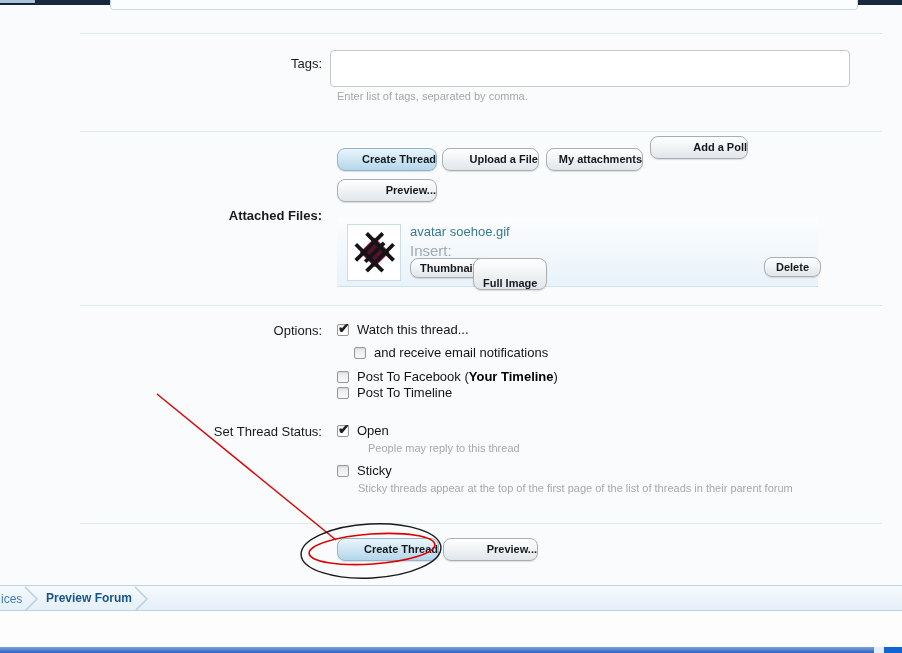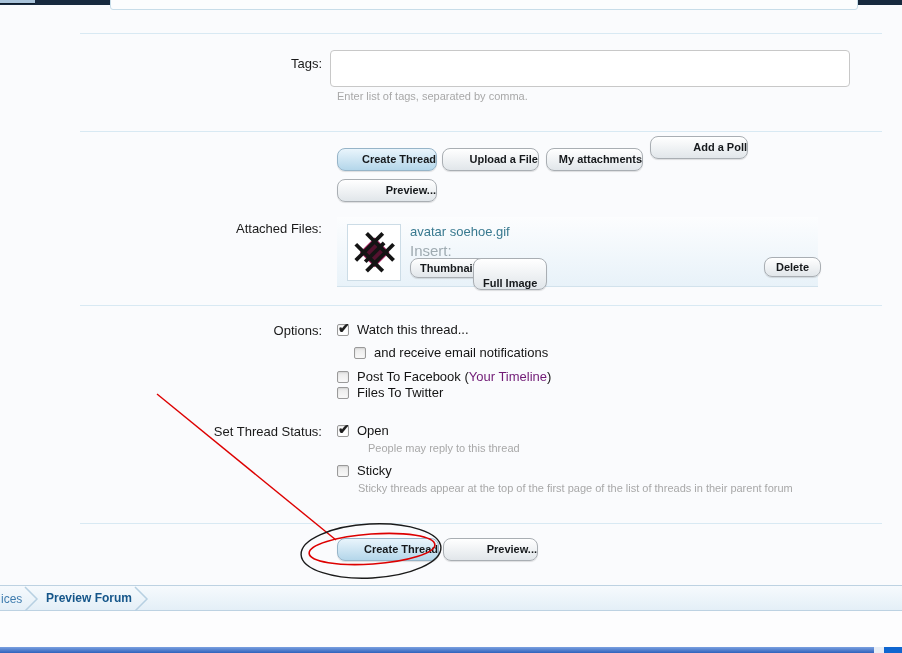--- a/index.html
+++ b/index.html
@@ -64,21 +64,21 @@
     border:1px solid #9a9a9a; border-radius:2px;
     background:linear-gradient(#eaeaea,#f9f9f9);
     box-shadow:inset 0 1px 2px rgba(0,0,0,0.10); cursor:pointer;
   }
   .checkbox.checked { background:#ffffff; }
   .checkbox.checked::after {
     content:"\2714"; position:absolute; top:-5px; left:0px;
     font-size:14px; font-weight:bold; color:#1f1f1f;
   }
   .opt-label { position:absolute; font-size:13px; color:#141414; cursor:pointer; }
-  .inline-link { color:#701a75; text-decoration:none; cursor:pointer; }
+  .inline-link { color:#000000; text-decoration:none; cursor:pointer;font-weight:bold; }
 
   
   .annotation { position:absolute; left:0; top:0; width:902px; height:653px; pointer-events:none; }
 
   
   .breadcrumb {
     position:absolute; left:0; top:585px; width:902px; height:26px;
     background:linear-gradient(#f6fafd,#e4eff7);
     border-top:1px solid #bdd2e2; border-bottom:1px solid #bdd2e2;
   }
@@ -109,21 +109,21 @@
   <div class="hint" style="left:337px; top:90px;">Enter list of tags, separated by comma.</div>
 
   <div class="divider d2"></div>
 
   <div class="btn primary" style="left:337px; top:148px; width:100px;">Create Thread</div>
   <div class="btn" style="left:442px; top:148px; width:97px;">Upload a File</div>
   <div class="btn" style="left:546px; top:148px; width:97px;">My attachments</div>
   <div class="btn" style="left:650px; top:136px; width:98px;">Add a Poll</div>
   <div class="btn" style="left:337px; top:179px; width:100px;">Preview...</div>
 
-  <div class="ctrl-label" style="top:221px;">Attached Files:</div>
+  <div class="ctrl-label" style="top:208px;font-weight:bold;">Attached Files:</div>
   <div class="attach-panel">
     <div class="attach-thumb">
       <svg width="42" height="46" viewBox="0 0 44 46">
         <g transform="rotate(45 22 23)">
           <rect x="11" y="11" width="22" height="22" fill="#a3205e"></rect>
           <rect x="15" y="15" width="14" height="14" fill="#54122f"></rect>
           <rect x="12" y="2" width="4" height="40" fill="#141414"></rect>
           <rect x="28" y="2" width="4" height="40" fill="#141414"></rect>
           <rect x="2" y="12" width="40" height="4" fill="#141414"></rect>
           <rect x="2" y="28" width="40" height="4" fill="#141414"></rect>
@@ -145,21 +145,21 @@
   <div class="checkbox checked" style="left:337px; top:324px;"></div>
   <div class="opt-label" style="left:357px; top:322px;">Watch this thread...</div>
 
   <div class="checkbox" style="left:354px; top:347px;"></div>
   <div class="opt-label" style="left:374px; top:345px;">and receive email notifications</div>
 
   <div class="checkbox" style="left:337px; top:371px;"></div>
   <div class="opt-label" style="left:357px; top:369px;"><span>Post To Facebook (</span><a class="inline-link">Your Timeline</a><span>)</span></div>
 
   <div class="checkbox" style="left:337px; top:387px;"></div>
-  <div class="opt-label" style="left:357px; top:385px;">Files To Twitter</div>
+  <div class="opt-label" style="left:357px; top:385px;">Post To Timeline</div>
 
   <div class="ctrl-label" style="top:424px;">Set Thread Status:</div>
 
   <div class="checkbox checked" style="left:337px; top:425px;"></div>
   <div class="opt-label" style="left:357px; top:423px;">Open</div>
   <div class="hint" style="left:368px; top:442px;">People may reply to this thread</div>
 
   <div class="checkbox" style="left:337px; top:465px;"></div>
   <div class="opt-label" style="left:357px; top:463px;">Sticky</div>
   <div class="hint" style="left:358px; top:482px;">Sticky threads appear at the top of the first page of the list of threads in their parent forum</div>

